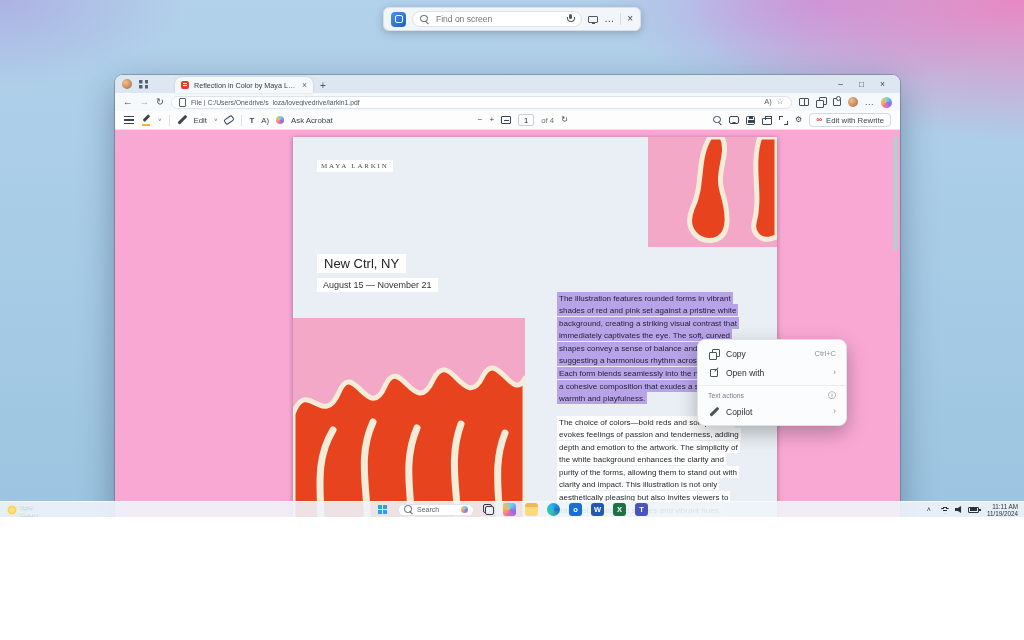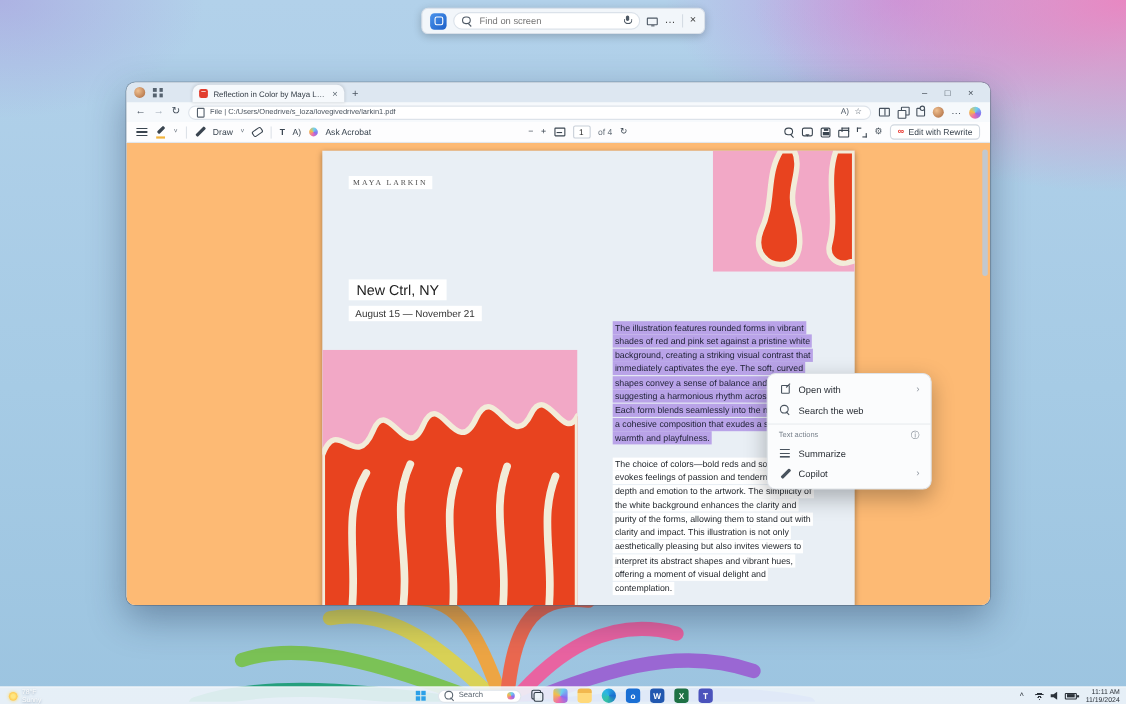--- a/index.html
+++ b/index.html
@@ -1,18 +1,18 @@
 <!DOCTYPE html>
 <html><head>
 <meta charset="utf-8">
 <style>
   * { box-sizing: border-box; }
   body { margin:0; font-family:"Liberation Sans", sans-serif; }
   .desktop{
-    position:relative; width:1024px; height:640px; overflow:hidden;
+    position:relative; width:1024px; height:517px; overflow:hidden;
     background:
       radial-gradient(46% 38% at 100% 0%, rgba(238,128,190,.9), rgba(238,128,190,0) 72%),
       radial-gradient(30% 26% at 80% 0%, rgba(198,120,222,.55), rgba(198,120,222,0) 70%),
       radial-gradient(26% 24% at 0% 0%, rgba(168,148,220,.5), rgba(168,148,220,0) 70%),
       linear-gradient(180deg,#b2d1ea 0%,#a6cbe5 55%,#9cc4e0 100%);
   }
   .bloom{ position:absolute; left:150px; top:538px; width:640px; height:100px; z-index:1; }
 
   
   .screenbar{ position:absolute; left:383px; top:7px; width:258px; height:24px; z-index:6;
@@ -113,21 +113,21 @@
   .pdfbar{ height:19px; background:#fdfdfe; border-bottom:1px solid #e2e7ec; display:flex; align-items:center; padding:0 9px; gap:7px; color:#3a4550; }
   .vd{ width:1px; height:11px; background:#dde2e8; flex:none; }
   .pb-t{ font-size:7.8px; color:#3a4550; white-space:nowrap; }
   .pb-g{ font-size:8px; line-height:1; color:#3a4550; }
   .chev{ font-size:6px; color:#5a6570; line-height:1; }
   .page-box{ width:16px; height:12px; border:1px solid #c8cfd8; border-radius:2px; background:#fff; text-align:center; font-size:7.5px; padding:0; outline:none; font-family:inherit; color:#222; }
   .sp{ flex:1; }
   .btn-acrobat{ display:flex; align-items:center; gap:4px; border:1px solid #d0d7df; border-radius:4px; height:14px; padding:0 6px; background:#fff; white-space:nowrap; }
   .ac-glyph{ color:#e8281f; font-size:8px; font-weight:bold; line-height:1; }
 
-  .viewer{ position:relative; height:420px; background:#fdba74; overflow:hidden; }
+  .viewer{ position:relative; height:420px; background:#f9a8d4; overflow:hidden; }
   .page{ position:absolute; left:178px; top:7px; width:484px; height:620px; background:#e9eff5; box-shadow:0 1px 5px rgba(0,0,0,.35); }
   .author{ position:absolute; left:24px; top:23px; background:#fff; padding:2px 4px;
     font-family:"Liberation Serif",serif; font-size:7px; letter-spacing:1.8px; color:#4f4f4f; }
   .doc-title{ position:absolute; left:22px; top:53px; background:#fff; padding:2px 9px 6px;
     font-family:"Liberation Serif",serif; font-size:30px; color:#2c2c2c; white-space:nowrap; }
   .loc{ position:absolute; left:24px; top:117px; background:#fff; padding:2px 7px; font-size:13px; color:#222; white-space:nowrap; }
   .dates{ position:absolute; left:24px; top:141px; background:#fff; padding:2px 6px; font-size:9px; color:#333; white-space:nowrap; }
   .art-main{ position:absolute; left:0; top:181px; width:232px; height:245px; }
   .art-small{ position:absolute; left:355px; top:0; width:129px; height:110px; }
   .hl-para{ position:absolute; left:264px; top:155px; width:188px; font-size:8px; line-height:12.6px; color:#1d2033; }
@@ -241,21 +241,21 @@
         <span class="grad-circle" style="width:11px;height:11px"></span>
       </div>
     </div>
 
     <div class="pdfbar">
       <span class="i-lines"></span>
       <span class="i-hl"></span>
       <span class="chev">˅</span>
       <span class="vd"></span>
       <span class="i-pen"></span>
-      <span class="pb-t">Draw</span>
+      <span class="pb-t">Edit</span>
       <span class="chev">˅</span>
       <span class="i-eraser"></span>
       <span class="vd"></span>
       <span class="pb-t" style="font-weight:bold">T</span>
       <span class="pb-t">A)</span>
       <span class="grad-circle" style="width:8px;height:8px"></span>
       <span class="pb-t">Ask Acrobat</span>
       <span class="sp"></span>
       <span class="pb-g">−</span>
       <span class="pb-g">+</span>
@@ -304,41 +304,36 @@
           <span>The illustration features rounded forms in vibrant shades of red and pink set against a pristine white background, creating a striking visual contrast that immediately captivates the eye. The soft, curved shapes convey a sense of balance and movement, suggesting a harmonious rhythm across the canvas. Each form blends seamlessly into the next, forming a cohesive composition that exudes a sense of warmth and playfulness.</span>
         </div>
         <div class="body-para">
           <span>The choice of colors—bold reds and soft pinks —evokes feelings of passion and tenderness, adding depth and emotion to the artwork. The simplicity of the white background enhances the clarity and purity of the forms, allowing them to stand out with clarity and impact. This illustration is not only aesthetically pleasing but also invites viewers to interpret its abstract shapes and vibrant hues, offering a moment of visual delight and contemplation.</span>
         </div>
       </div>
 
       <div class="ctx">
         <div class="ctx-row">
           <span class="cic">
+              <span class="i-copy"></span>
+            </span>
+          <span>Copy</span>
+          <span class="ctx-short">Ctrl+C</span>
+        </div>
+        <div class="ctx-row">
+          <span class="cic">
               <span class="i-openwith"></span>
             </span>
           <span>Open with</span>
           <span class="ctx-sub">›</span>
         </div>
-        <div class="ctx-row">
-          <span class="cic">
-              <span class="i-search"></span>
-            </span>
-          <span>Search the web</span>
-        </div>
         <div class="ctx-sep"></div>
         <div class="ctx-section">
           <span>Text actions</span>
           <span class="ctx-info">ⓘ</span>
-        </div>
-        <div class="ctx-row">
-          <span class="cic">
-              <span class="i-lines" style="width:9px"></span>
-            </span>
-          <span>Summarize</span>
         </div>
         <div class="ctx-row">
           <span class="cic">
               <span class="i-pen"></span>
             </span>
           <span>Copilot</span>
           <span class="ctx-sub">›</span>
         </div>
       </div>
 

